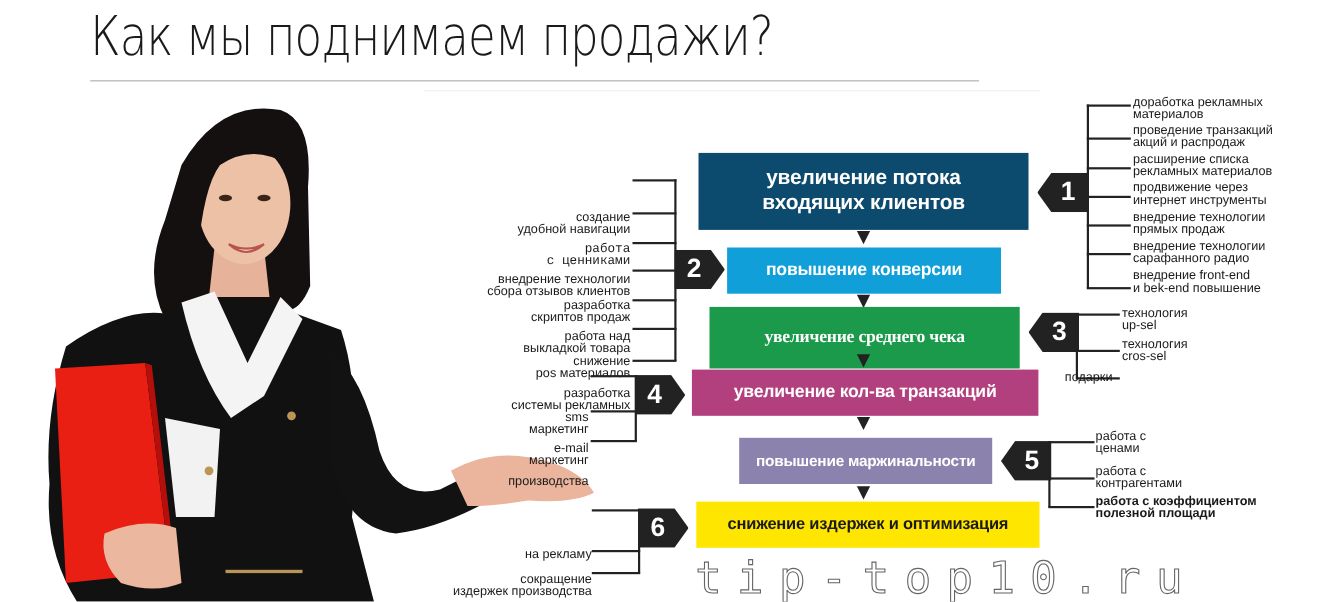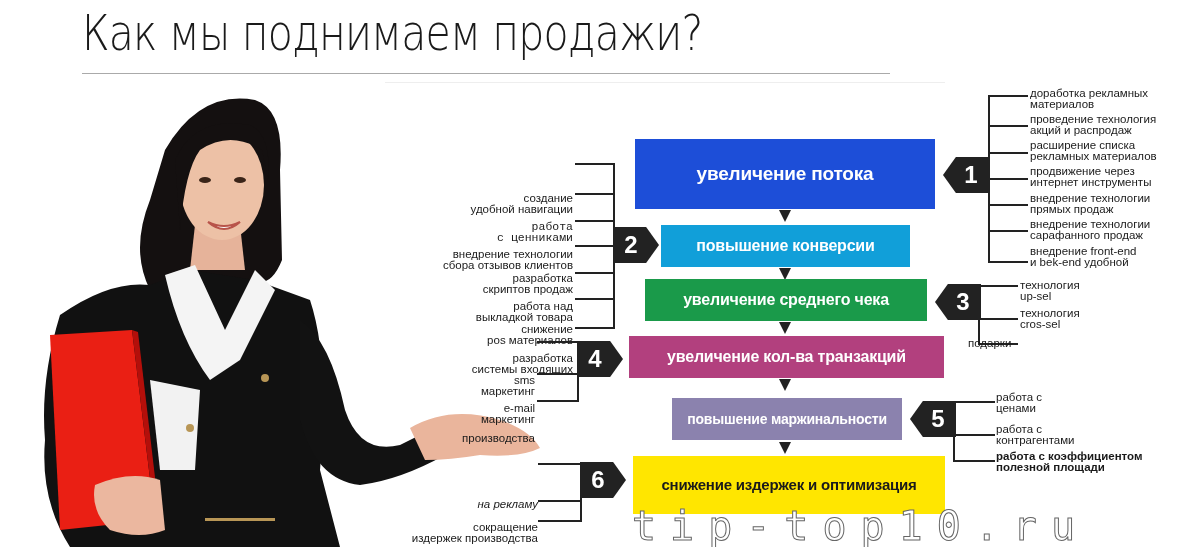--- a/index.html
+++ b/index.html
@@ -17,26 +17,26 @@
 
   
   .person { position: absolute; left: 0; top: 95px; width: 540px; height: 452px; }
 
   
   .box {
     position: absolute; color: #fff; font-weight: bold; text-align: center;
     display: flex; align-items: center; justify-content: center;
     font-size: 16px; line-height: 1.2; letter-spacing: -0.2px;
   }
-  .b1 { left: 635px; top: 139px; width: 300px; height: 70px; background: #1d4ed8; font-size: 19px; }
+  .b1 { left: 635px; top: 139px; width: 300px; height: 70px; background: #0c4a6e; font-size: 19px; }
   .b2 { left: 661px; top: 225px; width: 249px; height: 42px; background: #119fd9; }
-  .b3 { left: 645px; top: 279px; width: 282px; height: 42px; background: #1a9a4a; }
+  .b3 { left: 645px; top: 279px; width: 282px; height: 56px; background: #1a9a4a; font-family: Liberation Serif, serif; }
   .b4 { left: 629px; top: 336px; width: 315px; height: 42px; background: #b2407e; }
   .b5 { left: 672px; top: 398px; width: 230px; height: 42px; background: #8b82ae; font-size: 14px; }
-  .b6 { left: 633px; top: 456px; width: 312px; height: 58px; background: #ffe600; color: #1a1a1a; font-size: 15px; }
+  .b6 { left: 633px; top: 456px; width: 312px; height: 42px; background: #ffe600; color: #1a1a1a; font-size: 15px; }
 
   .arrow-down {
     position: absolute; width: 0; height: 0;
     border-left: 6px solid transparent; border-right: 6px solid transparent;
     border-top: 12px solid #222;
   }
 
   
   .badge {
     position: absolute; height: 36px; width: 46px; background: #222; color: #fff;
@@ -101,59 +101,60 @@
   <path d="M95 485 Q130 470 160 480 L165 530 Q140 540 110 530 Q90 510 95 485 Z" fill="#ebb79f"></path>
 
   <circle cx="265" cy="378" r="4" fill="#b89656"></circle>
   <circle cx="190" cy="428" r="4" fill="#b89656"></circle>
   <rect x="205" y="518" width="70" height="3" fill="#b89656"></rect>
 </svg>
 
 <div class="box b1">
   <div>
     <div>увеличение потока</div>
+    <div>входящих клиентов</div>
   </div>
 </div>
 <div class="arrow-down" style="left:779px; top:210px;"></div>
 <div class="badge left" style="left:943px; top:157px;">1</div>
 <div class="vline" style="left:988px; top:95px; height:167px;"></div>
 <div class="hline" style="left:988px; top:95px; width:40px;"></div>
 <div class="hline" style="left:988px; top:125px; width:40px;"></div>
 <div class="hline" style="left:988px; top:152px; width:40px;"></div>
 <div class="hline" style="left:988px; top:178px; width:40px;"></div>
 <div class="hline" style="left:988px; top:204px; width:40px;"></div>
 <div class="hline" style="left:988px; top:230px; width:40px;"></div>
 <div class="hline" style="left:988px; top:261px; width:40px;"></div>
 <div class="lbl l" style="left:1030px; top:88px;">
     <span>доработка рекламных</span>
     <span>материалов</span>
   </div>
 <div class="lbl l" style="left:1030px; top:114px;">
-    <span>проведение технология</span>
+    <span>проведение транзакций</span>
     <span>акций и распродаж</span>
   </div>
 <div class="lbl l" style="left:1030px; top:140px;">
     <span>расширение списка</span>
     <span>рекламных материалов</span>
   </div>
 <div class="lbl l" style="left:1030px; top:166px;">
     <span>продвижение через</span>
     <span>интернет инструменты</span>
   </div>
 <div class="lbl l" style="left:1030px; top:193px;">
     <span>внедрение технологии</span>
     <span>прямых продаж</span>
   </div>
 <div class="lbl l" style="left:1030px; top:219px;">
     <span>внедрение технологии</span>
-    <span>сарафанного продаж</span>
+    <span>сарафанного радио</span>
   </div>
 <div class="lbl l" style="left:1030px; top:246px;">
     <span>внедрение front-end</span>
-    <span>и bek-end удобной</span>
+    <span>и bek-end повышение</span>
   </div>
 
 <div class="box b2">повышение конверсии</div>
 <div class="arrow-down" style="left:779px; top:268px;"></div>
 <div class="badge right" style="left:613px; top:227px;">2</div>
 <div class="vline" style="left:613px; top:163px; height:165px;"></div>
 <div class="hline" style="left:575px; top:163px; width:40px;"></div>
 <div class="hline" style="left:575px; top:193px; width:40px;"></div>
 <div class="hline" style="left:575px; top:220px; width:40px;"></div>
 <div class="hline" style="left:575px; top:245px; width:40px;"></div>
@@ -179,21 +180,21 @@
 <div class="lbl r" style="right:627px; top:262px;">
     <span>работа над</span>
     <span>выкладкой товара</span>
   </div>
 <div class="lbl r" style="right:627px; top:285px;">
     <span>снижение</span>
     <span>pos материалов</span>
   </div>
 <div class="lbl r" style="right:627px; top:314px;">
     <span>разработка</span>
-    <span>системы входящих</span>
+    <span>системы рекламных</span>
   </div>
 
 <div class="box b3">увеличение среднего чека</div>
 <div class="arrow-down" style="left:779px; top:322px;"></div>
 <div class="badge left" style="left:935px; top:284px;">3</div>
 <div class="vline" style="left:978px; top:285px; height:59px;"></div>
 <div class="hline" style="left:978px; top:285px; width:40px;"></div>
 <div class="hline" style="left:978px; top:318px; width:40px;"></div>
 <div class="hline" style="left:978px; top:343px; width:40px;"></div>
 <div class="lbl l" style="left:1020px; top:280px;">
@@ -246,21 +247,21 @@
     <span>работа с коэффициентом</span>
     <span>полезной площади</span>
   </div>
 
 <div class="box b6">снижение издержек и оптимизация</div>
 <div class="badge right" style="left:580px; top:462px;">6</div>
 <div class="vline" style="left:580px; top:463px; height:58px;"></div>
 <div class="hline" style="left:538px; top:463px; width:44px;"></div>
 <div class="hline" style="left:538px; top:500px; width:44px;"></div>
 <div class="hline" style="left:538px; top:520px; width:44px;"></div>
-<div class="lbl r" style="right:662px; top:460px;font-style:italic;">
+<div class="lbl r" style="right:662px; top:460px;">
     <span>на рекламу</span>
   </div>
 <div class="lbl r" style="right:662px; top:483px;">
     <span>сокращение</span>
     <span>издержек производства</span>
   </div>
 <div class="lbl r" style="right:662px; top:510px;">
     <span>уменьшение</span>
     <span>цикла сделки</span>
   </div>

